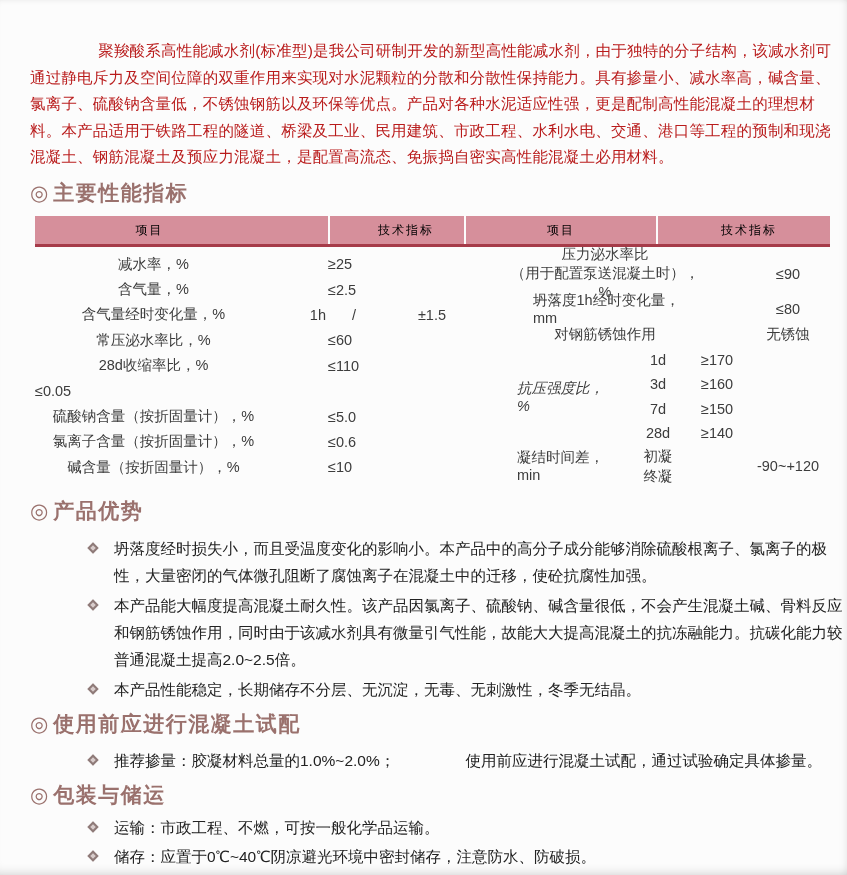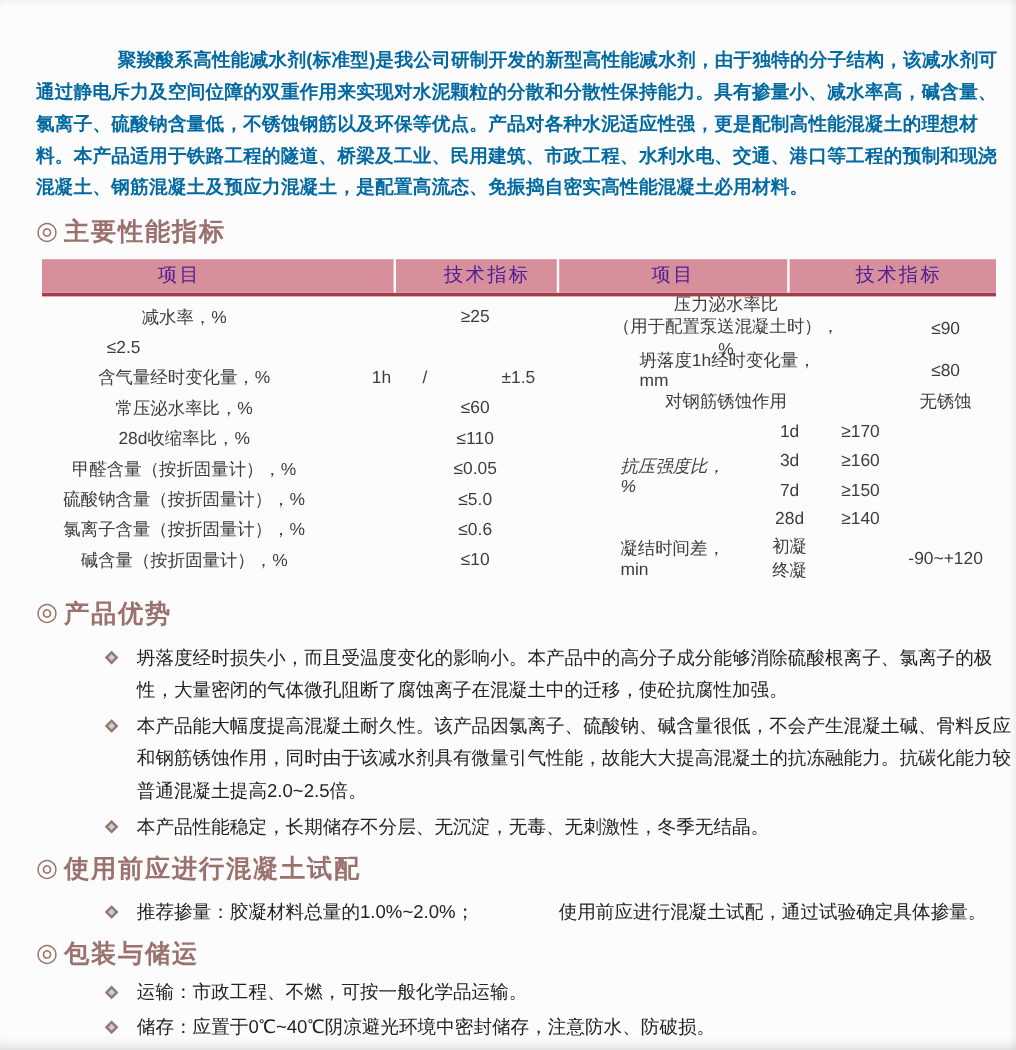--- a/index.html
+++ b/index.html
@@ -14,55 +14,55 @@
     background:#fcfcfc;
     padding:38px 0 0 30px;
     box-shadow: inset 0 -10px 12px -10px rgba(0,0,0,.20),
                 inset -7px 0 9px -7px rgba(0,0,0,.10),
                 inset 0 5px 7px -6px rgba(0,0,0,.10);
   }
 
   
   .intro {
     width:812px; font-size:15.5px; line-height:26.5px;
-    font-weight:bold; color:#0369a1; text-indent:4.4em; letter-spacing:.2px;
+    font-weight:normal; color:#b91c1c; text-indent:4.4em; letter-spacing:.2px;
   }
 
   
   .section-title {
     display:flex; align-items:center; gap:5px;
     font-size:21px; font-weight:bold; color:#9a716d; letter-spacing:1.5px;
     height:26px;
   }
   .section-title .marker { font-size:21px; font-weight:normal; letter-spacing:0; }
   #t-performance { margin-top:9px; }
   #t-advantages  { margin-top:12px; }
   #t-usage       { margin-top:8px; }
   #t-packaging   { margin-top:8px; }
 
   
   .perf-table { margin-top:10px; margin-left:5px; width:795px; font-size:14.5px; color:#3c3c3c; }
   .t-header { display:flex; gap:2px; border-bottom:3px solid #a63b49; }
   .th {
-    background:#d68f9b; color:#4c1d95; height:28px; line-height:28px;
-    text-align:center; font-size:16px; letter-spacing:2px;
+    background:#d68f9b; color:#000000; height:28px; line-height:28px;
+    text-align:center; font-size:12px; letter-spacing:2px;
   }
   .th.c1 { width:293px; padding-right:64px; }
   .th.c2 { width:134px; padding-left:18px; }
   .th.c3 { width:190px; }
   .th.c4 { width:172px; padding-left:10px; }
 
   .t-body { display:flex; padding-top:5px;gap:45px; }
   .t-left  { width:429px; }
   .t-right { width:366px; }
 
   .lrow { display:flex; height:25.4px; align-items:center; }
   .lc1 { width:293px; text-align:center; padding-right:56px; position:relative; }
   .lc1 .time { position:absolute; right:2px; top:50%; transform:translateY(-50%); }
-  .lc2 { width:136px; text-align:center; }
+  .lc2 { width:136px; text-align:left; }
   .lc2.split { display:flex; justify-content:space-between; padding:0 18px 0 24px; }
 
   .rrow { display:flex; align-items:center; }
   .rA { height:44px;justify-content:space-between; }
   .rA .rc3 { line-height:19px; }
   .rB { height:26px; }
   .rB .rc3 { text-align:left; padding-left:24px; }
   .rC { height:26px; }
   .rc3 { width:192px; text-align:center; }
   .rc4 { width:174px; text-align:center; }
@@ -114,20 +114,21 @@
     </div>
 
     <div class="t-body">
 
       <div class="t-left">
         <div class="lrow">
           <div class="lc1">减水率，%</div>
           <div class="lc2">≥25</div>
         </div>
         <div class="lrow">
+          <div class="lc1">含气量，%</div>
           <div class="lc2">≤2.5</div>
         </div>
         <div class="lrow">
           <div class="lc1">
             <span>含气量经时变化量，%</span>
             <span class="time">1h</span>
           </div>
           <div class="lc2 split">
             <span>/</span>
             <span>±1.5</span>
@@ -135,21 +136,20 @@
         </div>
         <div class="lrow">
           <div class="lc1">常压泌水率比，%</div>
           <div class="lc2">≤60</div>
         </div>
         <div class="lrow">
           <div class="lc1">28d收缩率比，%</div>
           <div class="lc2">≤110</div>
         </div>
         <div class="lrow">
-          <div class="lc1">甲醛含量（按折固量计），%</div>
           <div class="lc2">≤0.05</div>
         </div>
         <div class="lrow">
           <div class="lc1">硫酸钠含量（按折固量计），%</div>
           <div class="lc2">≤5.0</div>
         </div>
         <div class="lrow">
           <div class="lc1">氯离子含量（按折固量计），%</div>
           <div class="lc2">≤0.6</div>
         </div>

